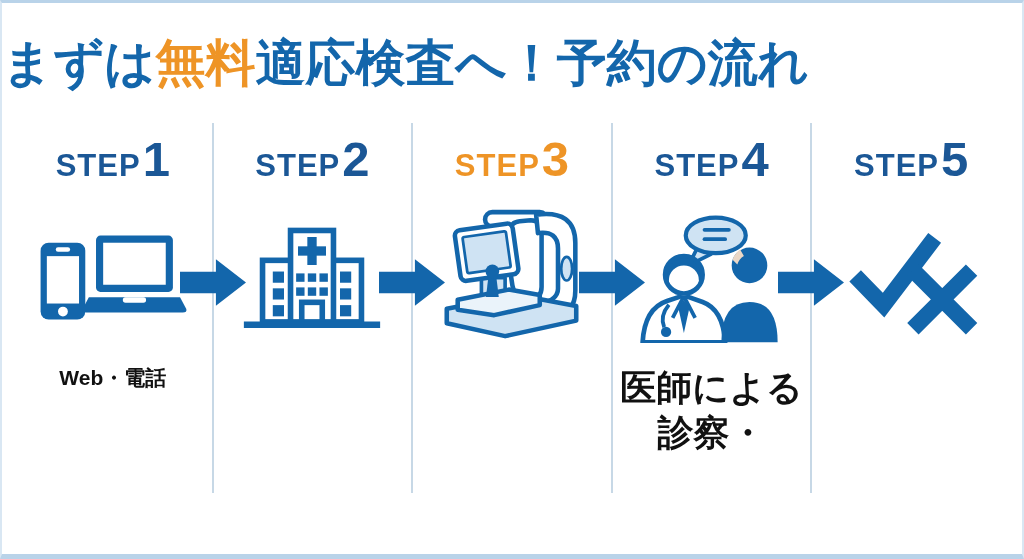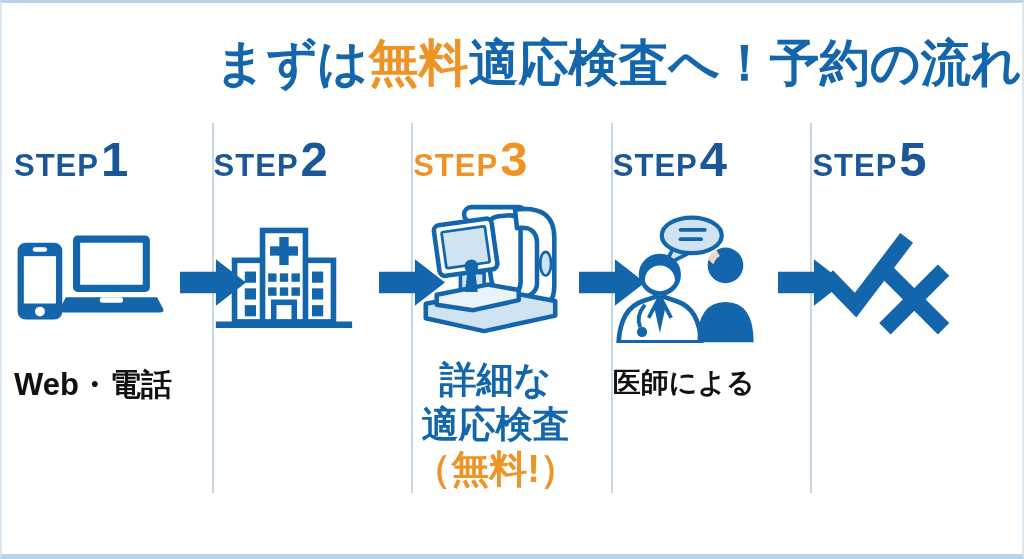--- a/index.html
+++ b/index.html
@@ -7,38 +7,38 @@
     --icon_light:#cfe3f3; --icon_lighter:#eaf3fa; --divider:#c7d8e6; --border:#b9d3e9; --skin:#ead7c6;
   }
   *{margin:0;padding:0;box-sizing:border-box;}
   body{font-family:"Liberation Sans","DejaVu Sans",sans-serif;background:#fff;}
   .poster{
     position:relative;width:1024px;height:559px;background:#fff;overflow:hidden;
     border-top:3px solid var(--border);border-bottom:5px solid var(--border);
     border-left:2px solid #d9e7f3;border-right:2px solid #d9e7f3;
   }
   .title{
-    margin-top:30px;text-align:right;font-size:50px;font-weight:900;line-height:1.2;
+    margin-top:30px;text-align:left;font-size:50px;font-weight:900;line-height:1.2;
     letter-spacing:0px;white-space:nowrap;
   }
   .t-blue{color:var(--blue);}
   .t-orange{color:var(--orange);}
   .steps-row{
     position:relative;display:flex;margin:30px 12px 0;height:370px;
   }
-  .step-col{flex:1 1 0;display:flex;flex-direction:column;align-items:flex-start;min-width:0;}
+  .step-col{flex:1 1 0;display:flex;flex-direction:column;align-items:center;min-width:0;}
   .step-col + .step-col{border-left:2px solid var(--divider);}
   .step-label{display:flex;align-items:baseline;margin-top:12px;height:54px;color:var(--step_blue);}
   .step-word{font-size:31px;font-weight:800;letter-spacing:1px;}
   .step-num{font-size:49px;font-weight:800;margin-left:2px;line-height:1;}
   .step-col.highlight .step-label{color:var(--orange);}
   .icon-box{height:172px;display:flex;align-items:center;justify-content:center;margin-top:2px;}
   .caption{margin-top:2px;text-align:center;font-weight:900;color:var(--text);line-height:1.26;}
-  .caption .cap-line{font-size:31px;white-space:nowrap;}
-  .step-col.small-cap .cap-line{font-size:28px;}
+  .caption .cap-line{font-size:21px;white-space:nowrap;}
+  .step-col.small-cap .cap-line{font-size:36px;}
   .step-col.highlight .cap-line{font-size:37px;color:var(--blue);line-height:1.22;}
   .free-note{font-size:38px;font-weight:900;color:var(--orange);white-space:nowrap;line-height:1.2;}
   .arrow{position:absolute;top:136px;width:66px;height:47px;margin-left:-33px;}
   .arrow.a1{left:20%;} .arrow.a2{left:40%;} .arrow.a3{left:60%;} .arrow.a4{left:80%;}
   
   .fb{fill:var(--blue);} .sb{stroke:var(--blue);} .fw{fill:#fff;} .fn{fill:none;}
   .fl{fill:var(--icon_light);} .fll{fill:var(--icon_lighter);} .fsk{fill:var(--skin);}
 </style>
 </head>
 <body>
@@ -128,25 +128,20 @@
               <rect class="fw sb" stroke-width="5" x="26" y="26" width="64" height="56" rx="6"></rect>
               <rect class="fl sb" stroke-width="3" x="34" y="34" width="48" height="40" rx="2"></rect>
             </g>
             <path class="fl sb" stroke-width="5" d="M14,116 L92,101 L156,113 L156,129 L78,146 L14,132 Z"></path>
             <path class="fll sb" stroke-width="5" d="M26,106 L82,95 L116,101 L116,112 L66,123 L26,117 Z"></path>
             <path class="fb" d="M60,78 L68,78 L71,103 L57,103 Z"></path>
             <circle class="fb" cx="64" cy="75" r="7.5"></circle>
           </g>
         </svg>
       </div>
-      <div class="caption">
-        <div class="cap-line">詳細な</div>
-        <div class="cap-line">適応検査</div>
-        <div class="free-note">（無料!）</div>
-      </div>
     </div>
 
     <div class="step-col small-cap">
       <div class="step-label">
         <span class="step-word">STEP</span>
         <span class="step-num">4</span>
       </div>
       <div class="icon-box">
         <svg viewBox="0 0 160 140" width="150">
           <g>
@@ -167,20 +162,21 @@
           </g>
           <g>
             <circle class="fb" cx="120" cy="58" r="19"></circle>
             <path class="fsk" d="M102,52 Q104,45 110,41 L114,48 Q109,51 107,57 Z"></path>
             <path class="fb" d="M90,140 Q90,97 120,97 Q150,97 150,140 Z"></path>
           </g>
         </svg>
       </div>
       <div class="caption">
         <div class="cap-line">医師による</div>
+        <div class="cap-line">診察・</div>
       </div>
     </div>
 
     <div class="step-col">
       <div class="step-label">
         <span class="step-word">STEP</span>
         <span class="step-num">5</span>
       </div>
       <div class="icon-box">
         <svg viewBox="0 0 150 122" width="142">

